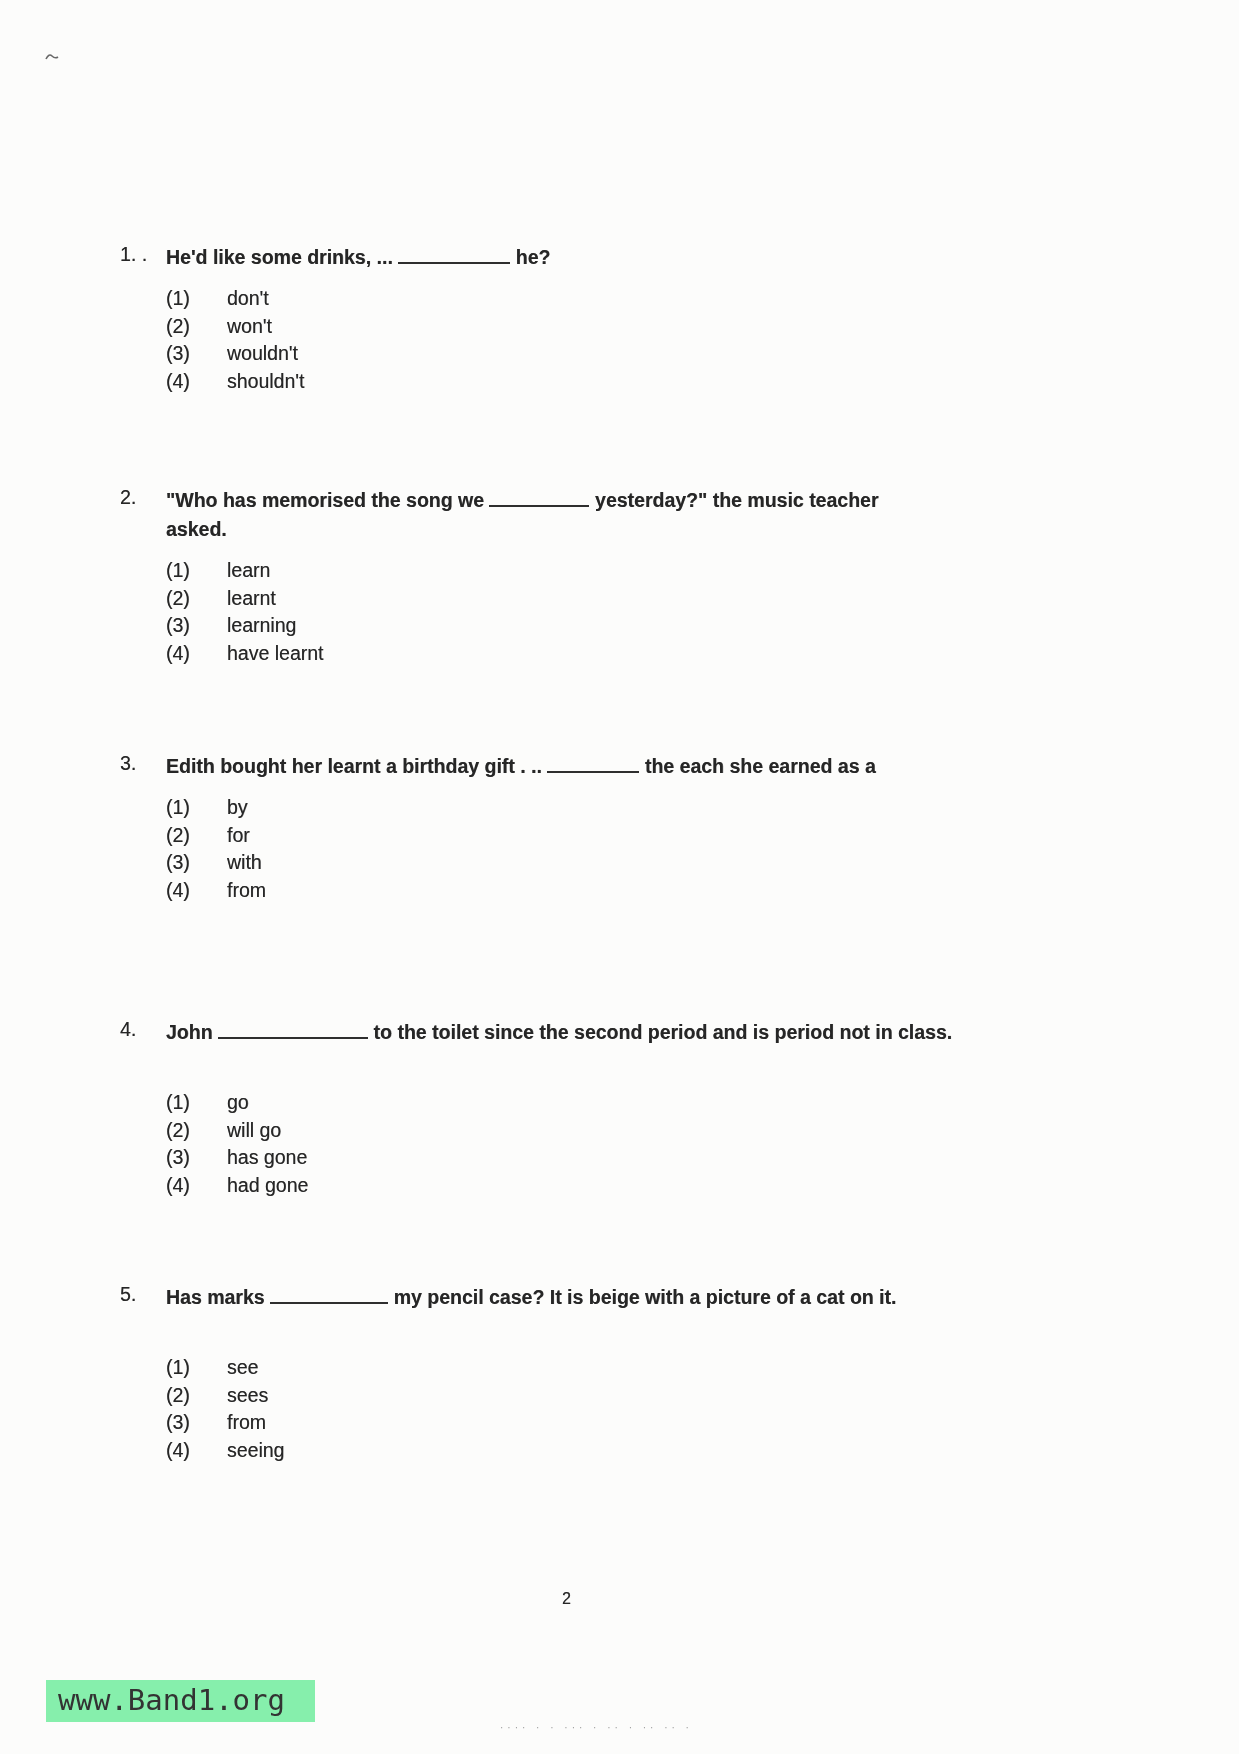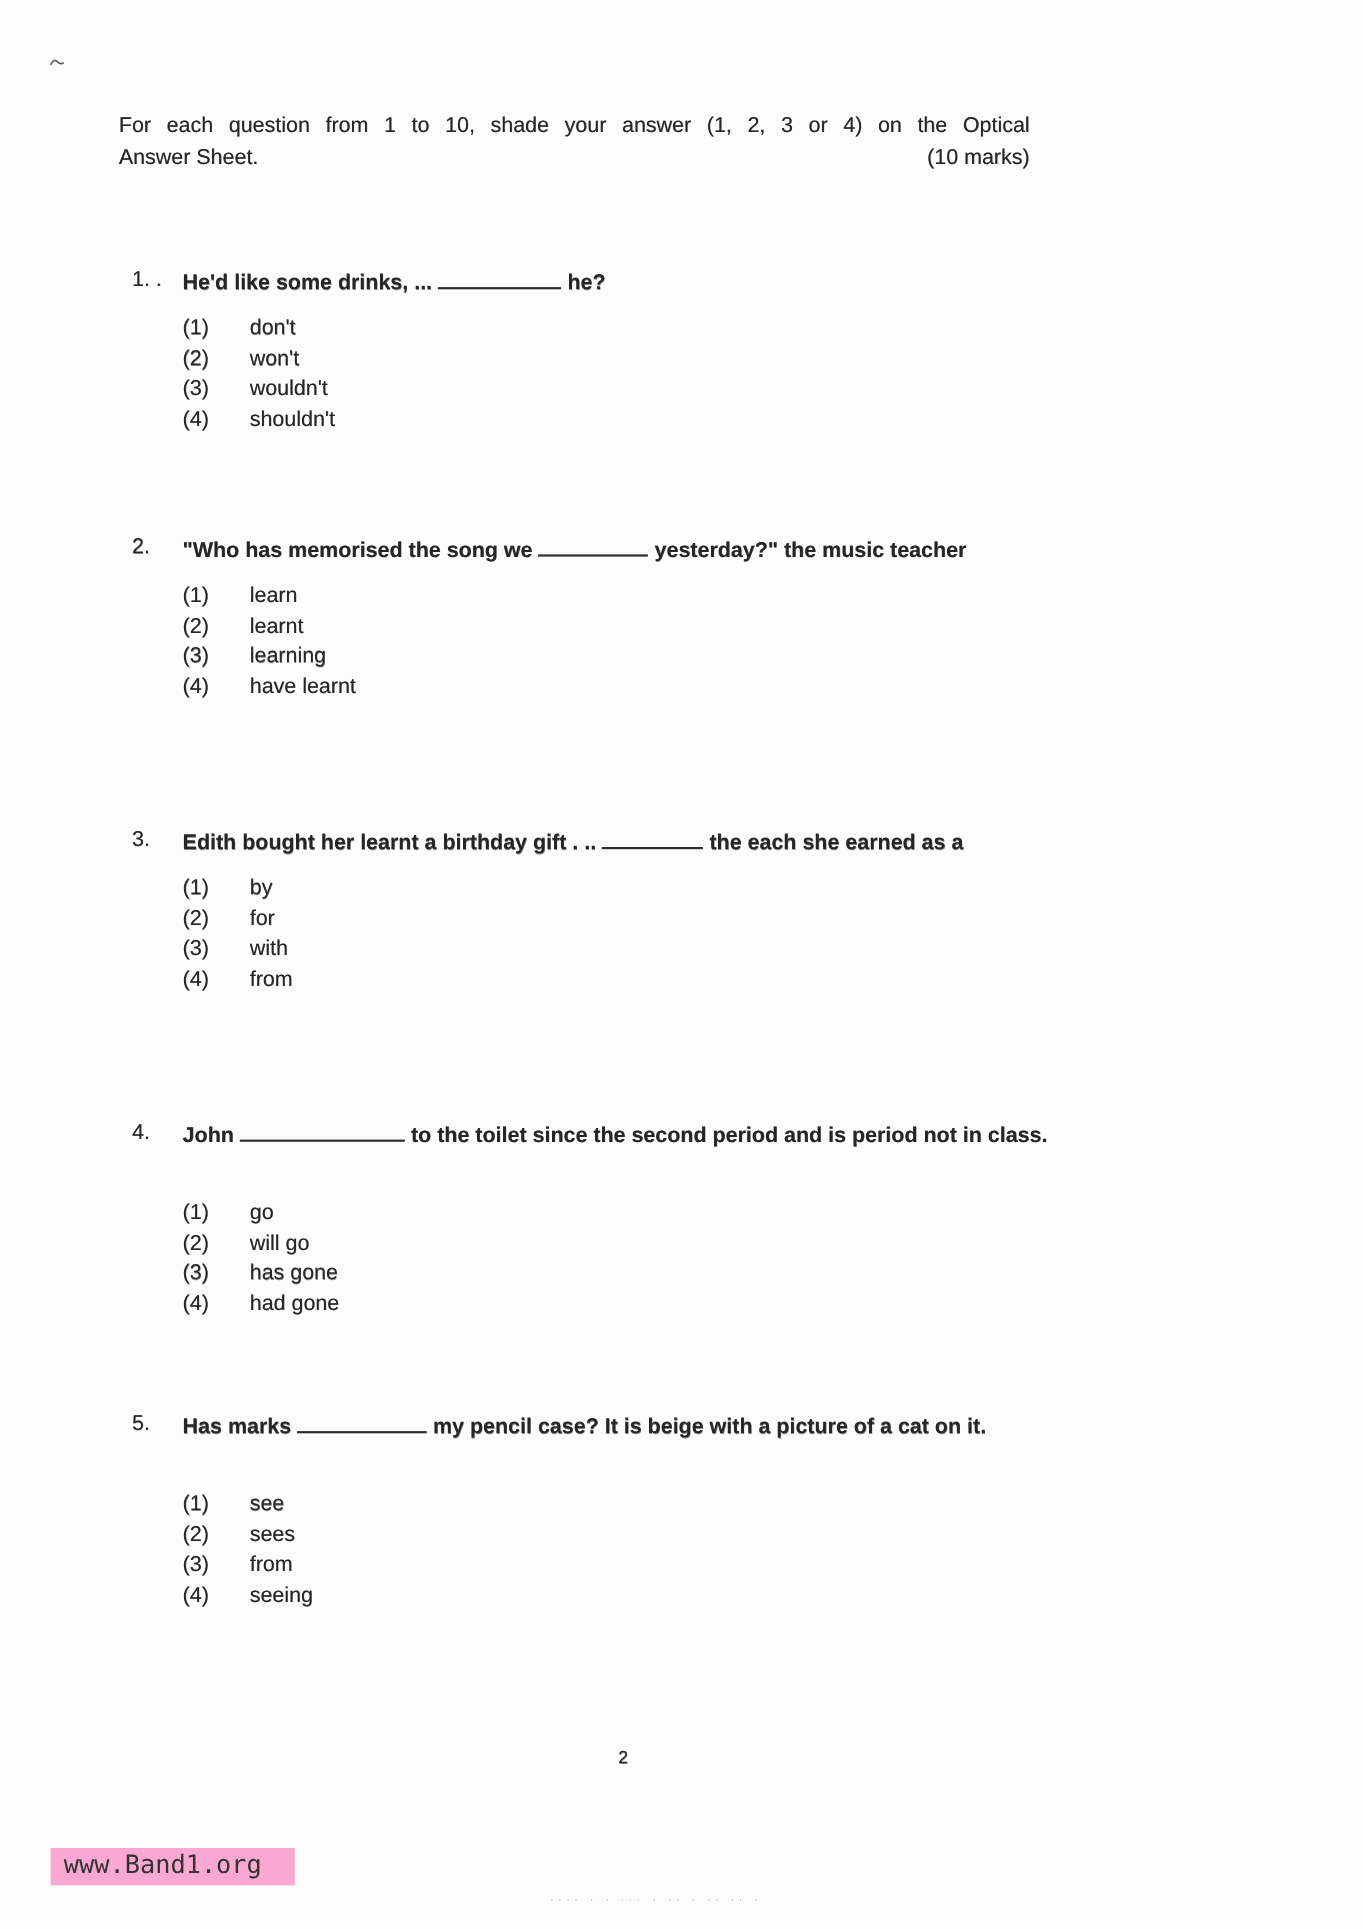--- a/index.html
+++ b/index.html
@@ -35,46 +35,39 @@
   }
   .opts { margin-left:46px; margin-top:13px; }
   .opts.gap-lg { margin-top:42px; }
   .opt-row { display:flex; line-height:27.5px; }
   .opt-label { width:61px; flex:none; }
 
   
   .page-number { position:absolute; left:562px; top:1590px; font-size:16px; }
   .watermark {
     position:absolute; left:46px; top:1680px;
-    background:#f9a8d4; padding:3px 30px 5px 12px;
+    background:#86efac; padding:3px 30px 5px 12px;
     font-family:"DejaVu Sans Mono", monospace;
-    font-size:23px; color:#333333; text-shadow:none;
+    font-size:29px; color:#333333; text-shadow:none;
   }
   .scan-noise {
     position:absolute; left:500px; top:1722px; width:300px;
     font-size:10px; letter-spacing:4px; color:#9a9a9a;
     text-shadow:none; white-space:nowrap;
   }
 </style>
 </head>
 <body>
 
 <div class="page">
 
   <svg class="stray-mark" width="16" height="12" viewBox="0 0 16 12">
     <path d="M2 9 Q5 3 8 6 T14 7" stroke="#444" stroke-width="1.6" fill="none"></path>
   </svg>
 
-  <div class="header">
-    <div class="instr-line1">For each question from 1 to 10, shade your answer (1, 2, 3 or 4) on the Optical</div>
-    <div class="instr-line2">
-      <span>Answer Sheet.</span>
-      <span class="marks">(10 marks)</span>
-    </div>
-  </div>
 
   <section class="question" style="top:243px">
     <div class="q-row">
       <span class="q-num">1. .</span>
       <div class="q-stem">
         <span>He'd like some drinks, ...</span><span class="blank" style="width:112px"></span><span>he?</span>
         <div class="stem-line2"></div>
       </div>
     </div>
     <div class="opts">
@@ -95,20 +88,21 @@
         <span class="opt-text">shouldn't</span>
       </div>
     </div>
   </section>
 
   <section class="question" style="top:486px">
     <div class="q-row">
       <span class="q-num">2.</span>
       <div class="q-stem">
         <span>"Who has memorised the song we</span><span class="blank" style="width:100px"></span><span>yesterday?" the music teacher</span>
+        <div class="stem-line2">asked.</div>
       </div>
     </div>
     <div class="opts">
       <div class="opt-row">
         <span class="opt-label">(1)</span>
         <span class="opt-text">learn</span>
       </div>
       <div class="opt-row">
         <span class="opt-label">(2)</span>
         <span class="opt-text">learnt</span>

